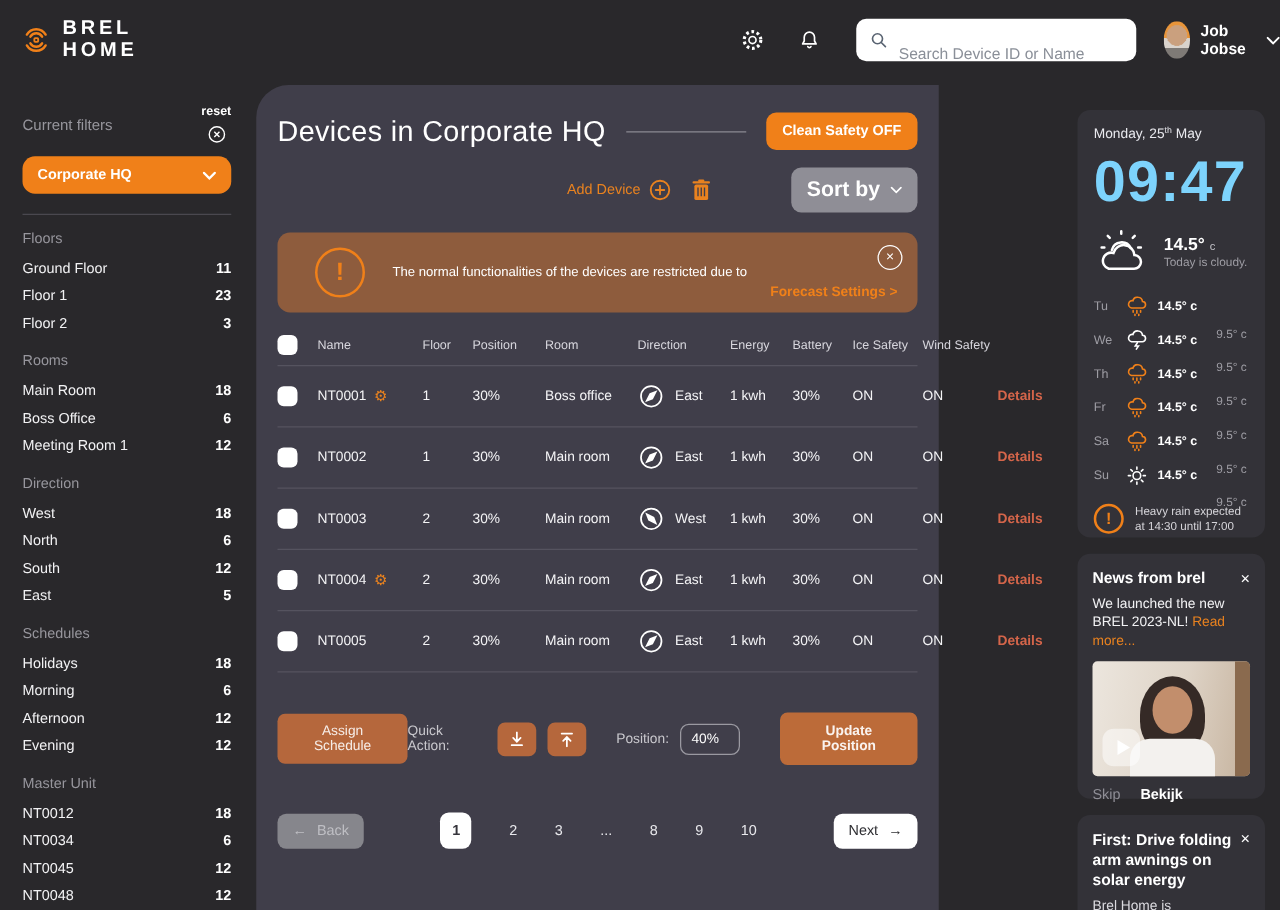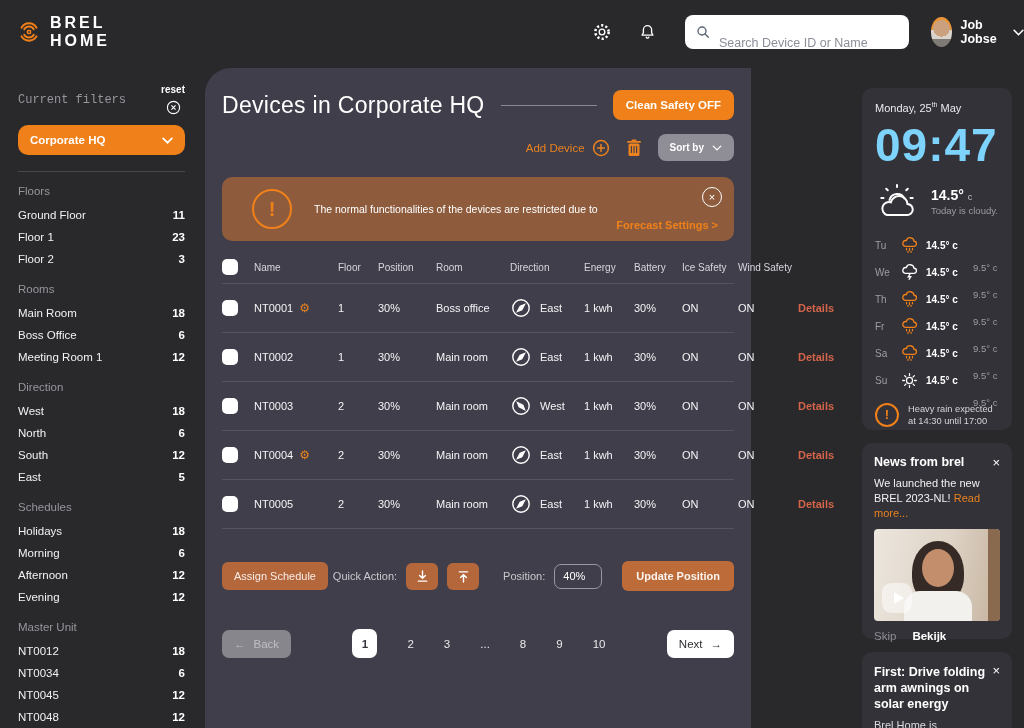--- a/index.html
+++ b/index.html
@@ -21,21 +21,21 @@
   .user { display:flex; align-items:center; gap:8px; margin-left:22px; cursor:pointer; }
   .avatar { width:30px; height:30px; border-radius:50%;
             background: radial-gradient(circle at 50% 38%, #caa07e 0 38%, transparent 39%),
                         linear-gradient(180deg,#e8953a 0 45%, #d9d3cc 45% 72%, #7e7a76 72%);
   }
   .user-name { font-size:12.5px; font-weight:bold; }
 
   
   .sidebar { position:absolute; top:64px; left:0; width:205px; bottom:0; padding:20px 20px 0 18px; }
   .cf-row { display:flex; align-items:center; justify-content:space-between; margin-bottom:10px; }
-  .cf-label { color:#97969D; font-size:12px;font-family:Liberation Mono, monospace; }
+  .cf-label { color:#97969D; font-size:12px; }
   .reset { display:flex; align-items:center; gap:5px; cursor:pointer;flex-direction:column; }
   .reset-label { font-size:10px; font-weight:bold; color:#fff; }
   .filter-dd { background:#F08019; border-radius:10px; height:30px; display:flex; align-items:center;
                justify-content:space-between; padding:0 12px; cursor:pointer; }
   .filter-dd span { font-size:11.5px; font-weight:bold; color:#fff; }
   .sb-divider { height:1px; background:#4a484f; margin:16px 0 4px; }
   .sb-head { color:#97969D; font-size:11.5px; margin:13px 0 7px; }
   .sb-row { display:flex; justify-content:space-between; align-items:center; height:22px; cursor:pointer; }
   .sb-row .lbl { font-size:11.5px; color:#f2f2f4; }
   .sb-row .cnt { font-size:11.5px; font-weight:bold; color:#fff; }
@@ -44,23 +44,23 @@
   .panel { position:absolute; left:205px; top:68px; width:546px; height:660px;
            background:#403E4A; border-radius:26px 0 0 0; padding:0 17px; }
   .title-row { display:flex; align-items:center; margin-top:22px; }
   .page-title { font-size:23px; font-weight:400; color:#fff; letter-spacing:.3px; white-space:nowrap; }
   .title-line { flex:1; height:1px; background:#8a8992; margin:0 16px; }
   .btn-clean { background:#F08019; color:#fff; font-size:11.5px; font-weight:bold; border:none;
                border-radius:8px; padding:9px 13px; cursor:pointer; font-family:inherit; }
   .toolbar { display:flex; align-items:center; justify-content:flex-end; margin-top:14px; gap:16px; }
   .add-device { display:flex; align-items:center; gap:7px; color:#E9821F; font-size:11.5px; cursor:pointer; }
   .trash { cursor:pointer; }
-  .btn-sort { background:#8F8E96; border:none; color:#fff; font-size:10px; font-weight:bold;
+  .btn-sort { background:#8F8E96; border:none; color:#fff; font-size:17px; font-weight:bold;
               border-radius:8px; padding:8px 12px; display:flex; align-items:center; gap:8px;
-              cursor:pointer; font-family:inherit; }
+              cursor:pointer; font-family:inherit;margin-left:48px; }
 
   
   .banner { margin-top:16px; background:#8E5C3D; border-radius:10px; height:64px; position:relative;
             display:flex; align-items:center; padding:0 16px; }
   .warn-circle { width:40px; height:40px; border:2px solid #F08019; border-radius:50%;
                  display:flex; align-items:center; justify-content:center; margin:0 22px 0 14px;
                  color:#F08019; font-size:20px; font-weight:bold; flex:none; }
   .banner-text { font-size:10.5px; line-height:14px; color:#fff; }
   .banner-close { position:absolute; top:10px; right:12px; width:20px; height:20px; border:1.5px solid #fff;
                   border-radius:50%; display:flex; align-items:center; justify-content:center;
@@ -86,21 +86,21 @@
   .actions { display:flex; align-items:center; margin-top:32px; }
   .btn-muted { background:#B5673C; border:none; border-radius:6px; color:rgba(255,255,255,.88);
                font-size:11px; padding:8px 12px; cursor:pointer; font-family:inherit; }
   .qa-group { margin-left:auto; display:flex; align-items:center; gap:9px; }
   .qa-label, .pos-label { color:#c9c8cd; font-size:11px; }
   .qa-btn { width:32px; height:27px; background:#B5673C; border:none; border-radius:6px;
             display:flex; align-items:center; justify-content:center; cursor:pointer; }
   .pos-group { display:flex; align-items:center; gap:9px; margin-left:24px; }
   .pos-input { width:48px; height:25px; border:1px solid #9a99a1; border-radius:7px;
                display:flex; align-items:center; padding:0 8px; font-size:11px; color:#fff; cursor:text; }
-  .btn-update { margin-left:20px; background:#BC6B39; border:none; border-radius:6px;
+  .btn-update { margin-left:32px; background:#BC6B39; border:none; border-radius:6px;
                 color:rgba(255,255,255,.92); font-size:11px; font-weight:bold; padding:9px 14px;
                 cursor:pointer; font-family:inherit; }
 
   
   .pagination { display:flex; align-items:center; margin-top:38px; }
   .btn-back { background:#86868C; color:#bfbfc4; border:none; border-radius:7px; font-size:11.5px;
               padding:8px 12px; display:flex; gap:8px; align-items:center; cursor:pointer; font-family:inherit; }
   .pages { display:flex; align-items:center; gap:30px; margin:0 auto; }
   .page-num { font-size:11.5px; color:#e8e8ec; cursor:pointer; }
   .page-active { background:#fff; color:#36353c; width:25px; height:29px; border-radius:7px;

